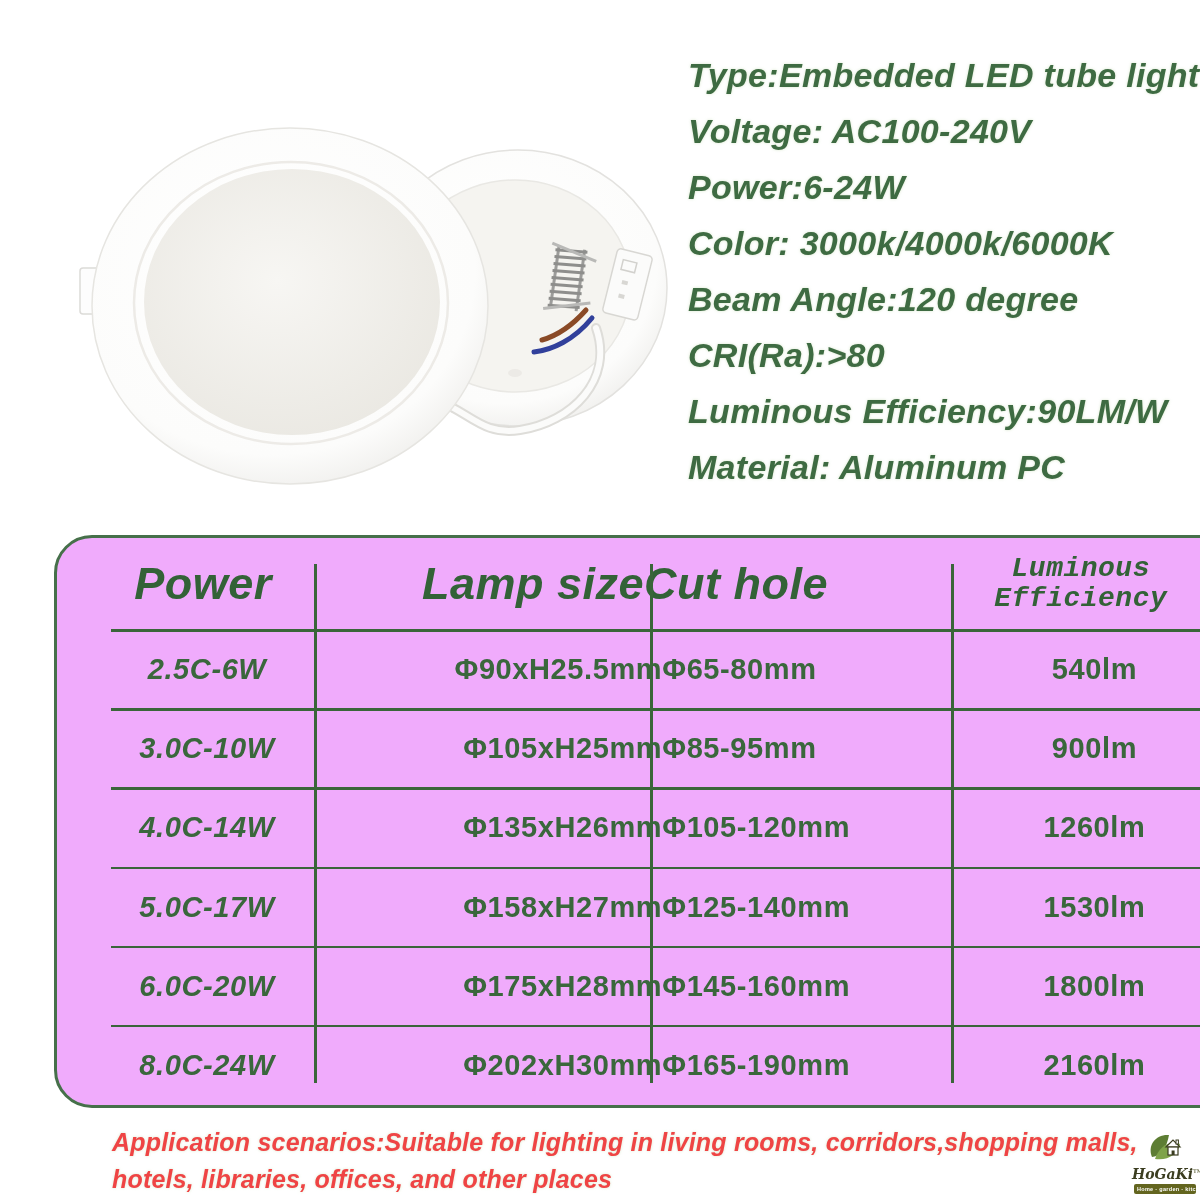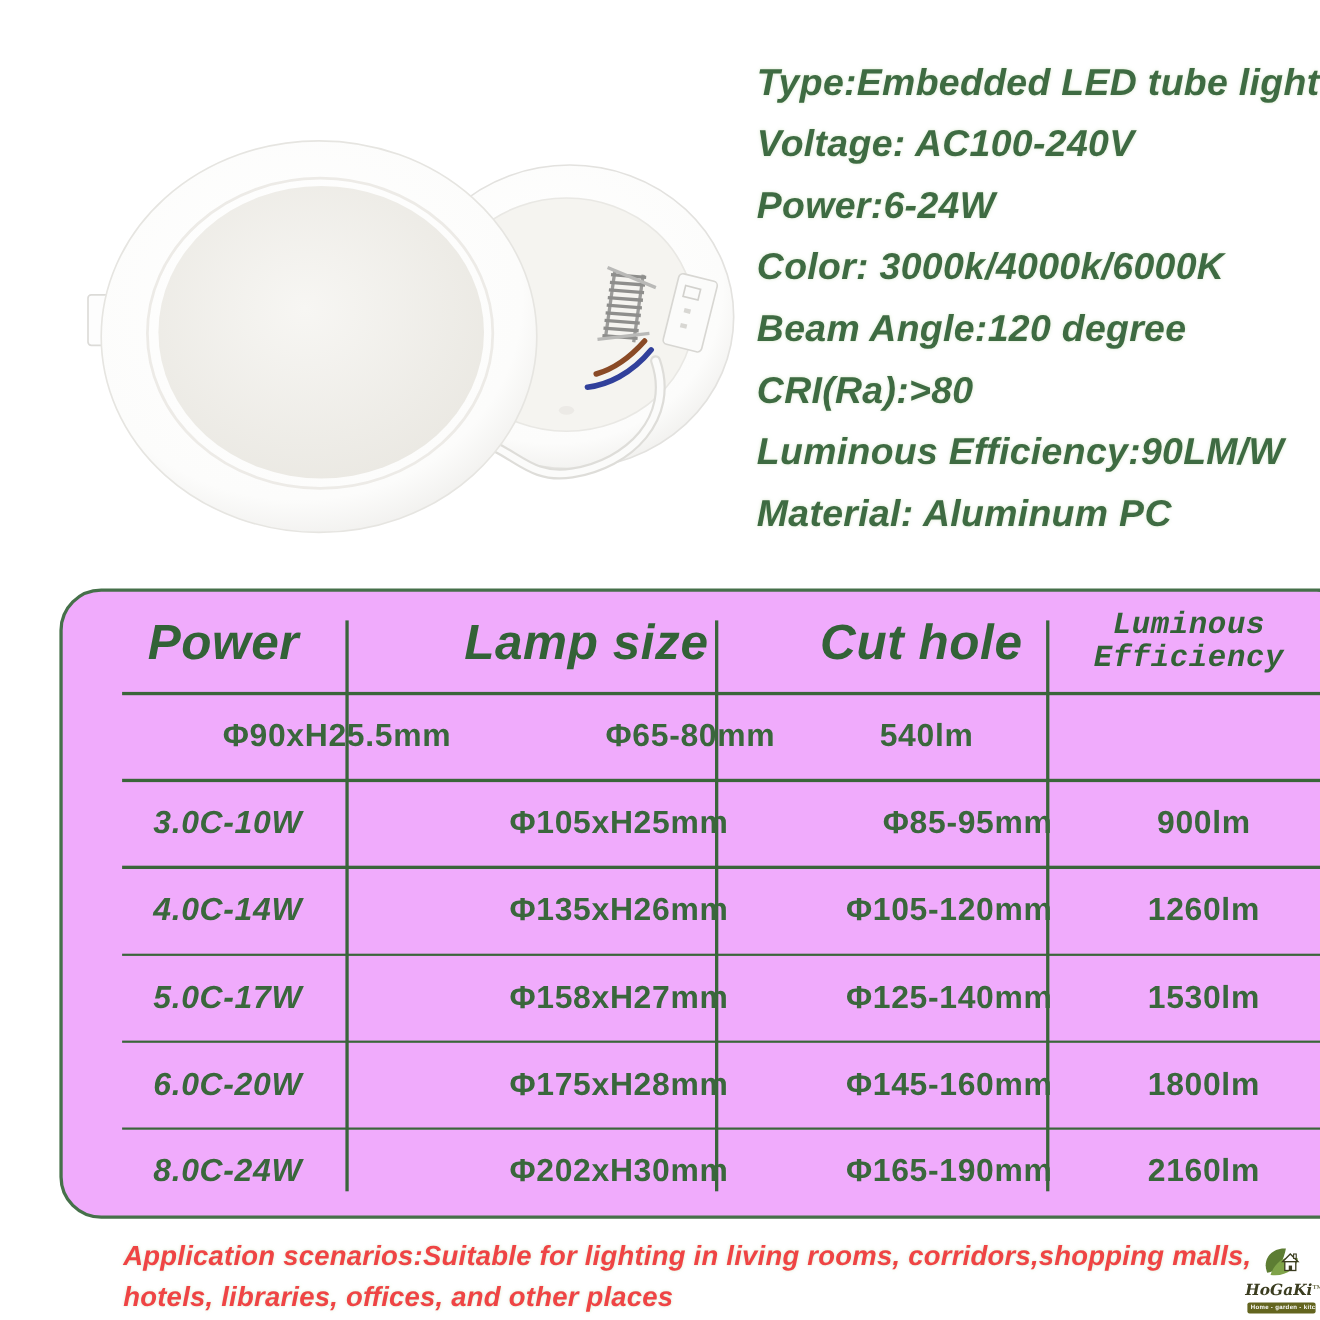--- a/index.html
+++ b/index.html
@@ -22,21 +22,21 @@
     position:absolute;left:54px;top:535px;width:1181px;height:573px;
     background:#f0abfc;border:3px solid #46704a;border-radius:38px;
     box-sizing:border-box;overflow:hidden;padding-left:24px;
   }
   .tgrid{display:flex;flex-direction:column;height:100%;}
   .thead{height:92px;display:flex;align-items:center;}
   .trow{flex:1;display:flex;align-items:center;position:relative;}
   .trow::before{content:"";position:absolute;top:-1px;left:30px;right:30px;height:2.5px;background:#3a653a;}
   .c1{width:21.9%;text-align:center;}
   .c2{width:28.6%;text-align:right;}
-  .c3{width:25.6%;text-align:right;}
+  .c3{width:25.6%;text-align:left;}
   .c4{width:23.9%;text-align:center;}
   .th{font-size:45px;font-weight:bold;font-style:italic;color:#336237;letter-spacing:.5px;}
   .th-small{font-size:28px;line-height:1.08;padding:0 18px;font-family:Liberation Mono, monospace;}
   .td{font-size:29px;font-weight:bold;color:#3a673c;letter-spacing:.6px;}
   .td-power{font-style:italic;}
   .vline{position:absolute;top:26px;bottom:22px;width:2.5px;background:#3a653a;}
   .vline-1{left:21.9%;}
   .vline-2{left:50.5%;}
   .vline-3{left:76.1%;}
 
@@ -138,20 +138,21 @@
     <div class="vline vline-2"></div>
     <div class="vline vline-3"></div>
     <div class="tgrid">
       <div class="thead">
         <div class="c1 th">Power</div>
         <div class="c2 th">Lamp size</div>
         <div class="c3 th">Cut hole</div>
         <div class="c4 th th-small">Luminous Efficiency</div>
       </div>
       <div class="trow">
+        <div class="c1 td td-power">2.5C-6W</div>
         <div class="c2 td">Φ90xH25.5mm</div>
         <div class="c3 td">Φ65-80mm</div>
         <div class="c4 td">540lm</div>
       </div>
       <div class="trow">
         <div class="c1 td td-power">3.0C-10W</div>
         <div class="c2 td">Φ105xH25mm</div>
         <div class="c3 td">Φ85-95mm</div>
         <div class="c4 td">900lm</div>
       </div>

